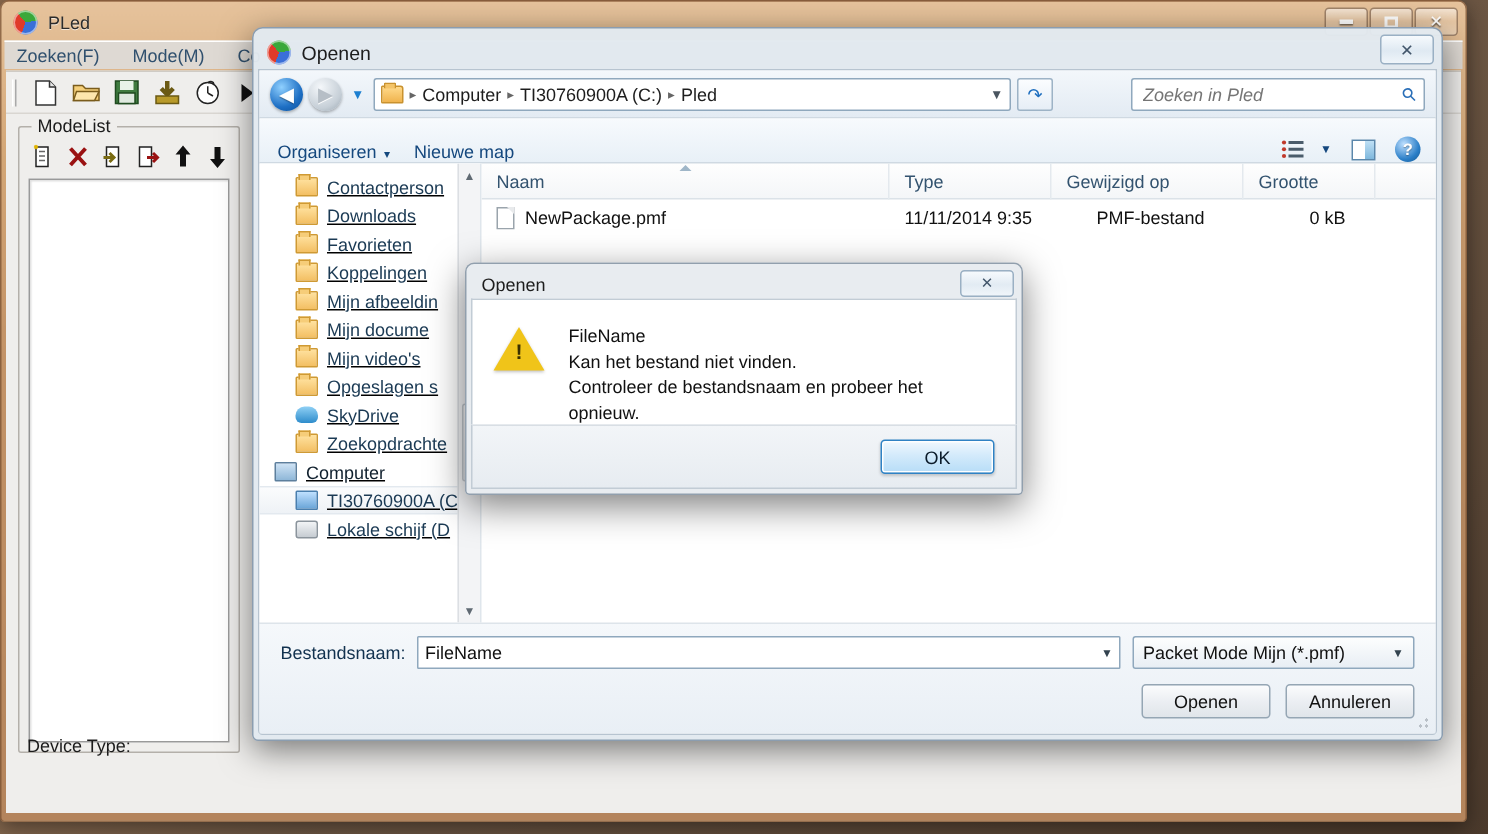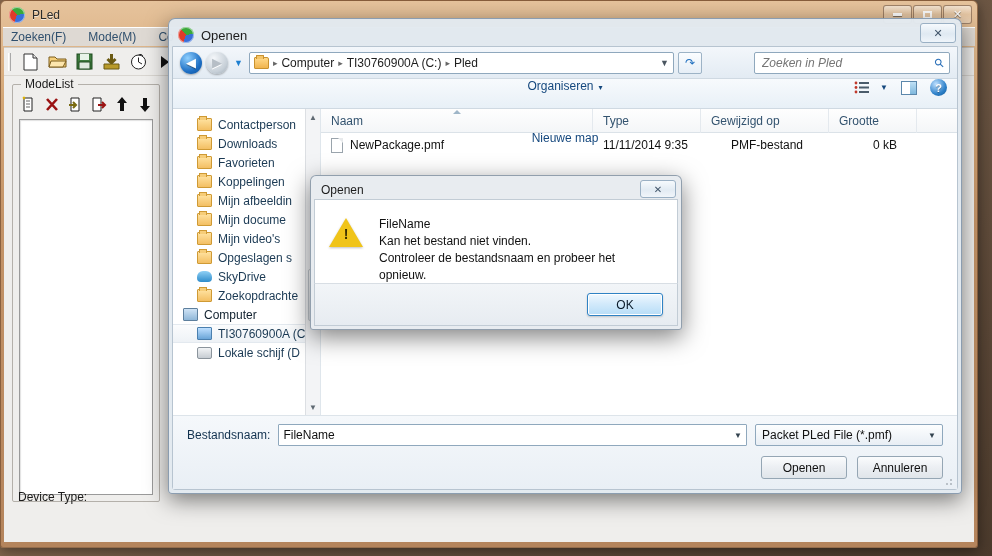--- a/index.html
+++ b/index.html
@@ -161,41 +161,41 @@
     width:196px;height:22px;background:#fff;border:1px solid #8fa8bd;border-radius:2px;
     display:flex;align-items:center;padding:0 5px;margin-left:48px;
   }
   #search-input {
     border:0;outline:0;flex:1;font-size:12px;font-style:italic;color:#8a8a8a;
     font-family:"Liberation Sans",sans-serif; background:transparent;
   }
   .mag { color:#2a6fb8; font-size:12px; transform: rotate(-45deg); }
 
   #cmd-bar {
-    height: 30px; display:flex; align-items:center; gap:38px; padding:0 12px;
+    height: 30px; display:flex; align-items:flex-end; gap:16px; padding:0 12px;
     background: linear-gradient(180deg,#f7fafd,#e8f0f7);
     border-bottom: 1px solid #cfd9e2;
-    color:#15487e; font-size:12px; position:relative;flex-direction:column;
+    color:#15487e; font-size:12px; position:relative;
   }
   .cmd-caret { font-size:8px; margin-left:5px; color:#15487e; }
   #view-tools { position:absolute; right:10px; display:flex; align-items:center; gap:13px; }
   .viewmode { display:flex; align-items:center; gap:5px; }
   .help-circle {
     width:17px;height:17px;border-radius:50%;
     background: radial-gradient(circle at 35% 30%, #bfe0ff, #2b7fc8 62%, #14568f);
     color:#fff;font-size:11px;font-weight:bold;display:flex;align-items:center;justify-content:center;
     text-shadow:0 1px 1px rgba(0,0,0,.35);
   }
   .pane-ico { width:16px;height:14px;border:1px solid #5b87ab;background:#fff; display:flex;}
   .pane-ico i { display:block; width:6px; background:linear-gradient(180deg,#bfe0f5,#7fb8dd); margin-left:auto; }
 
   #content-split { flex:1; display:flex; min-height:0; }
   #nav-pane {
     width: 148px; background:#fff; border-right:1px solid #dfe6ec;
-    position:relative; overflow:hidden;
+    position:relative; overflow:hidden;text-decoration:underline;
   }
   #nav-list { padding-top:6px; }
   .nav-item {
     height:19px; display:flex; align-items:center; gap:6px;
     padding-left: 24px; font-size:12px; color:#1b3a54; white-space:nowrap;
   }
   .nav-item.lvl0 { padding-left: 10px; color:#10202e; }
   .nav-item.selected {
     background: linear-gradient(180deg,#fbfcfd,#eef2f6);
     border-top:1px solid #e3e9ef; border-bottom:1px solid #e3e9ef;
@@ -587,21 +587,21 @@
       </div>
 
       <div id="bottom-bar">
         <div id="fname-row">
           <span id="fname-label">Bestandsnaam:</span>
           <div id="fname-input">
             <span>FileName</span>
             <span class="input-caret">▼</span>
           </div>
           <div id="filter-select">
-            <span>Packet PLed File (*.pmf)</span>
+            <span>Packet Mode Mijn (*.pmf)</span>
             <span class="input-caret">▼</span>
           </div>
         </div>
         <div id="btn-row">
           <div class="dlg-btn">Openen</div>
           <div class="dlg-btn">Annuleren</div>
         </div>
         <div id="resize-grip"></div>
       </div>
     </div>

